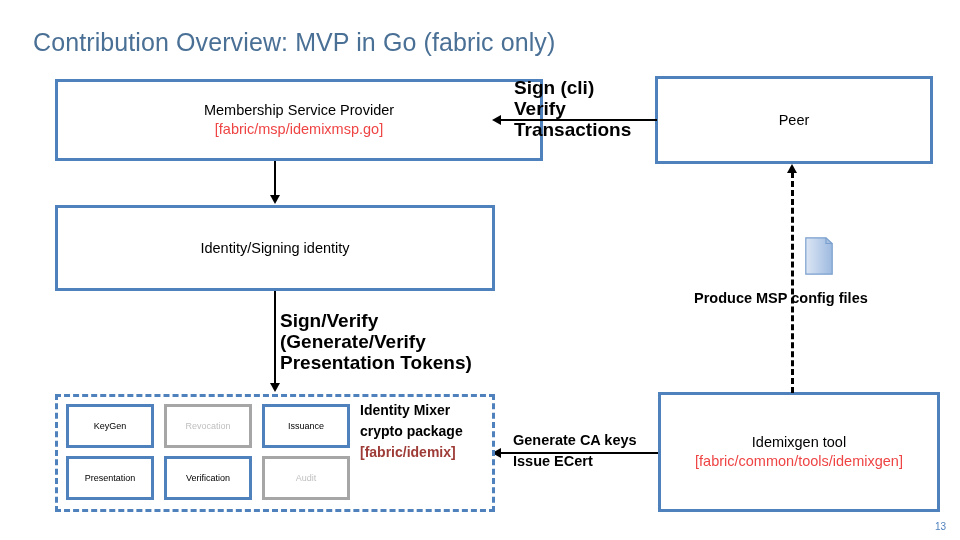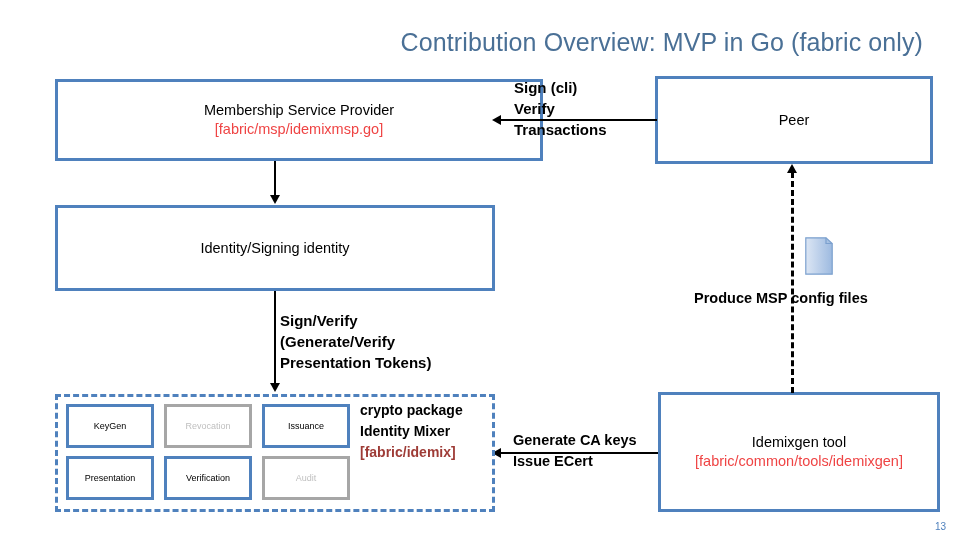--- a/index.html
+++ b/index.html
@@ -21,21 +21,20 @@
     position: absolute;
     left: 33px;
     top: 27px;
     width: 890px;
     font-family: "Liberation Sans", sans-serif;
     font-size: 25px;
     line-height: 30px;
     color: #4A7096;
     letter-spacing: 0.1px;
     white-space: nowrap;
-    text-align: right;
   }
 
   
   .box {
     position: absolute;
     box-sizing: border-box;
     background: #ffffff;
     border: 3px solid #4F81BD;
     display: flex;
     flex-direction: column;
@@ -98,21 +97,21 @@
   .v-dash {
     position: absolute;
     width: 0;
     border-left: 3px dashed #000000;
   }
 
   
   .label {
     position: absolute;
     font-family: "Liberation Sans", sans-serif;
-    font-size: 15px;
+    font-size: 19px;
     line-height: 20px;
     color: #000000;
     font-weight: bold;
     white-space: nowrap;
   }
 
   
   #idemix-container {
     position: absolute;
     left: 55px;
@@ -250,20 +249,20 @@
       <div class="fn-box">KeyGen</div>
       <div class="fn-box disabled">Revocation</div>
       <div class="fn-box">Issuance</div>
       <div class="fn-box">Presentation</div>
       <div class="fn-box">Verification</div>
       <div class="fn-box disabled">Audit</div>
     </div>
   </div>
 
   <div id="idemix-caption">
+    <div>Identity Mixer</div>
     <div>crypto package</div>
-    <div>Identity Mixer</div>
     <div class="red">[fabric/idemix]</div>
   </div>
 
   <div id="page-number">13</div>
 
 </div>
 
 </body></html>

